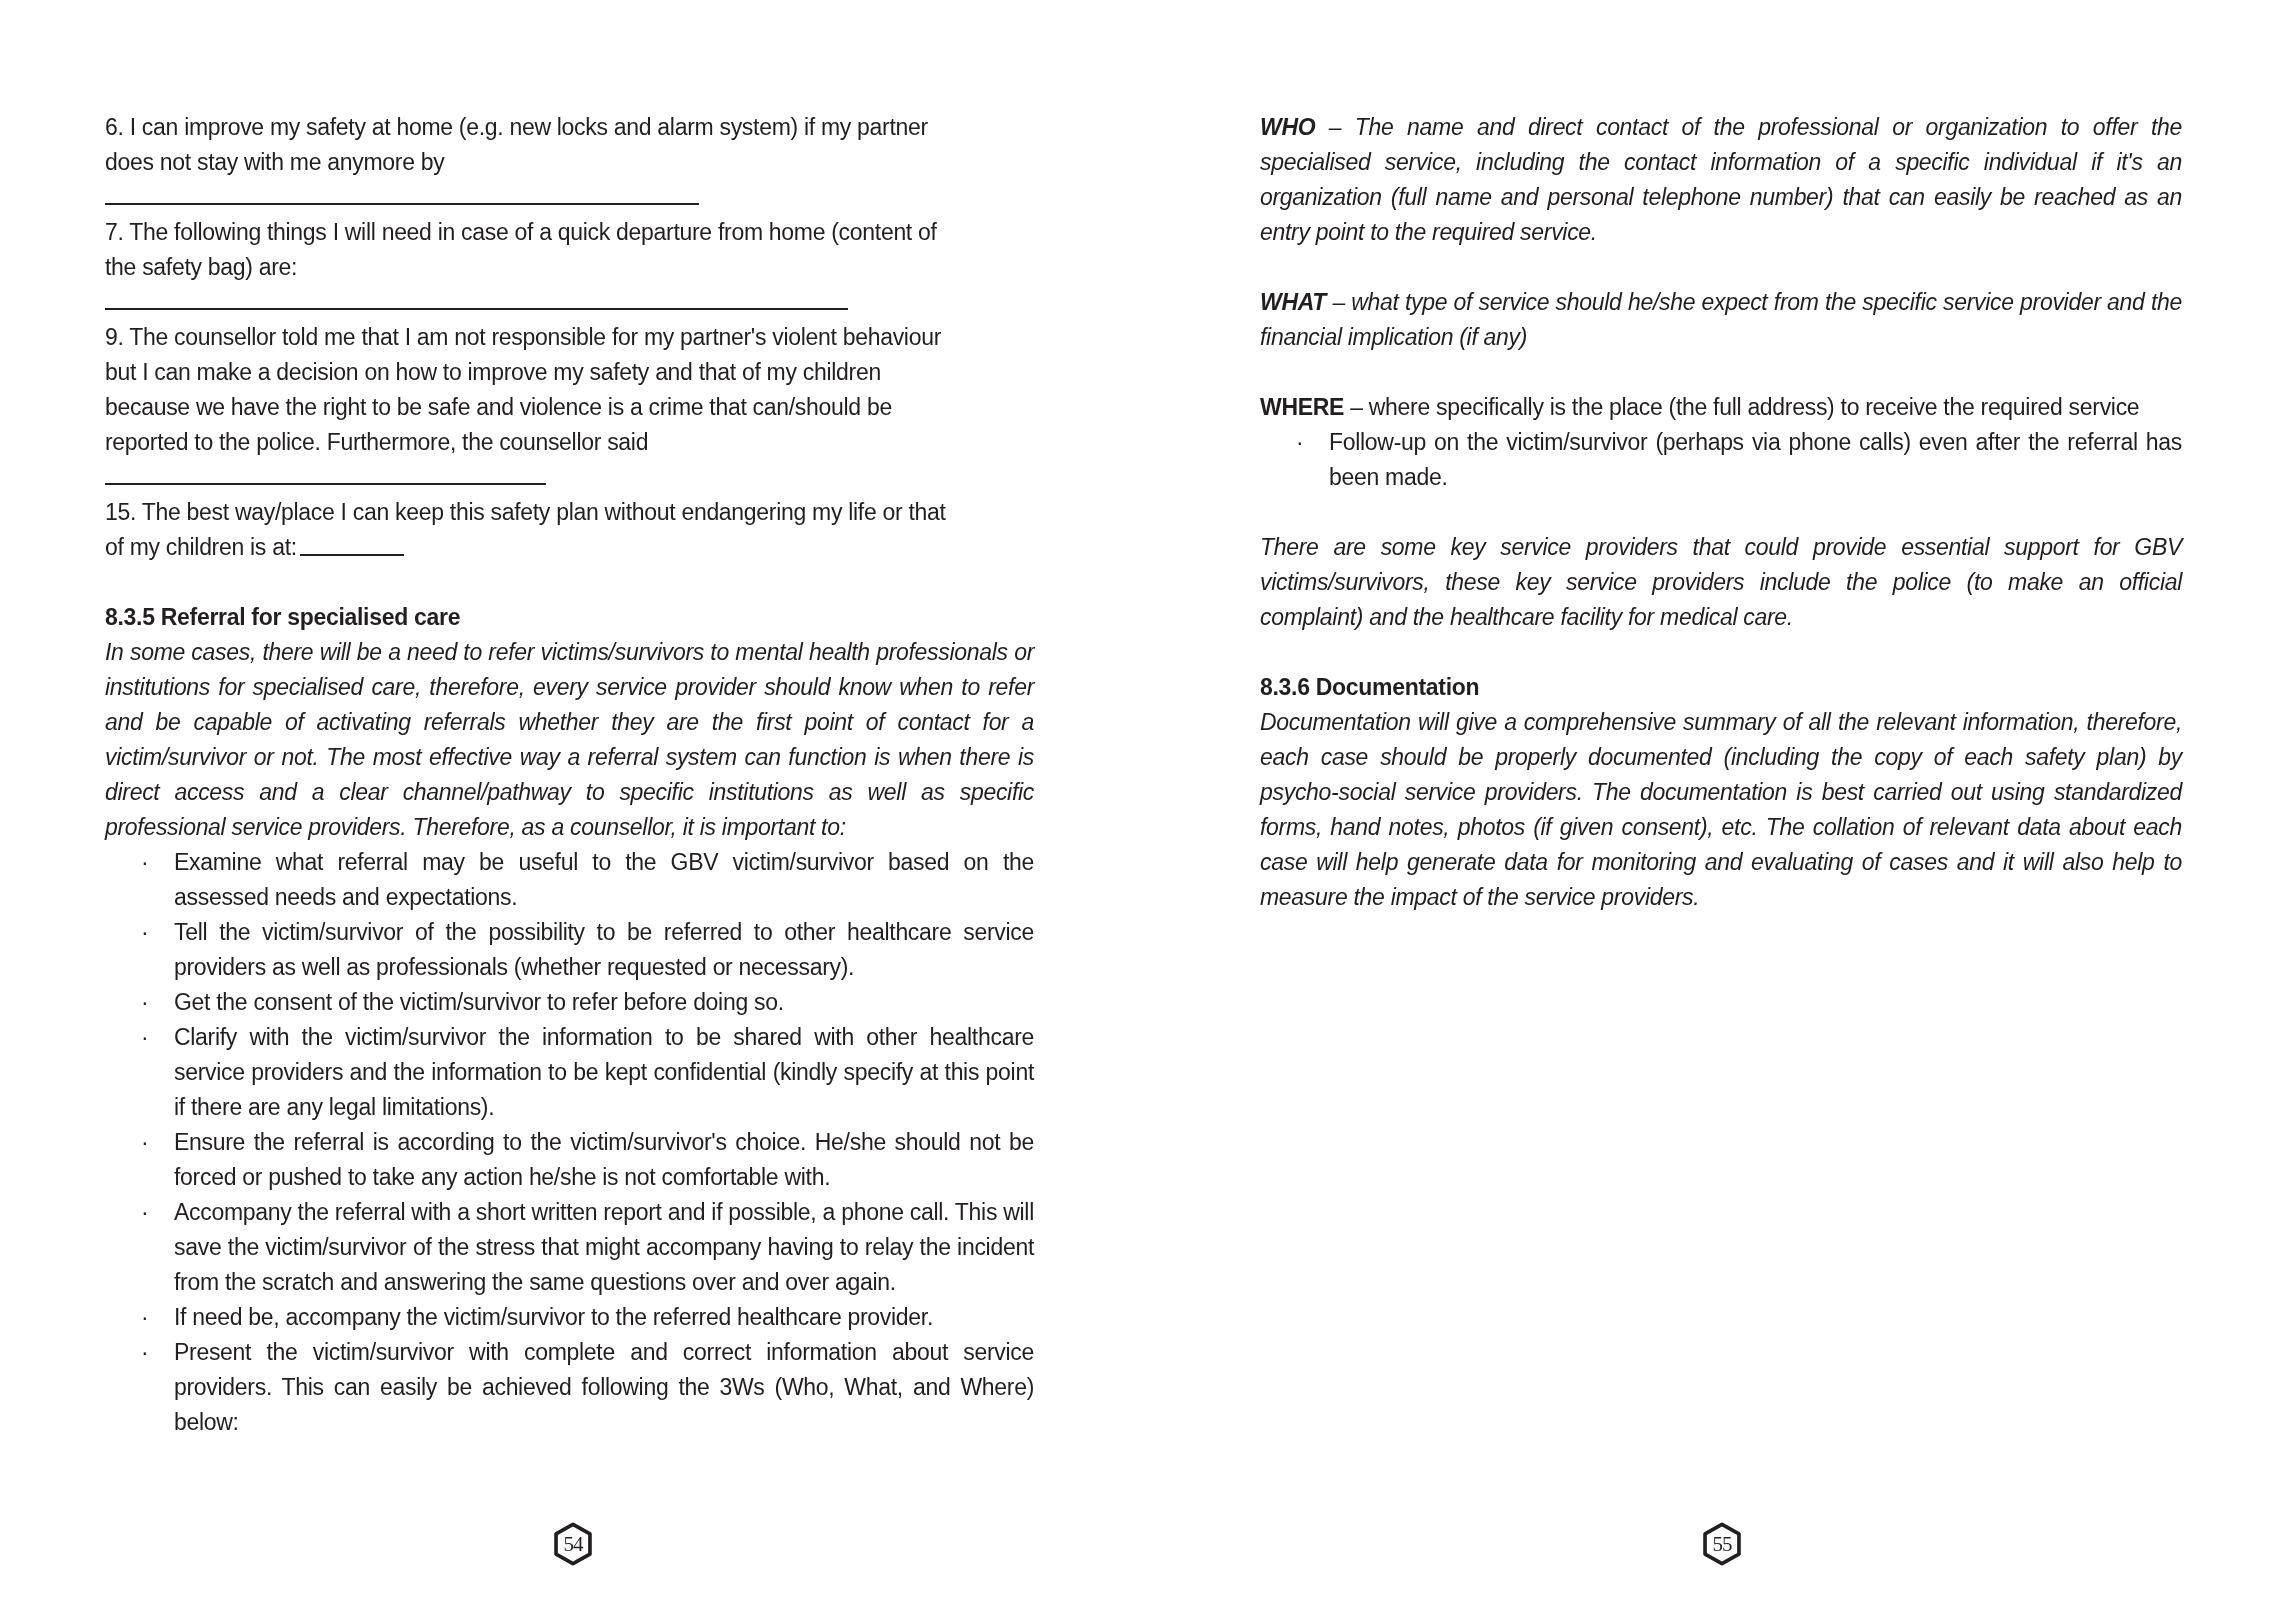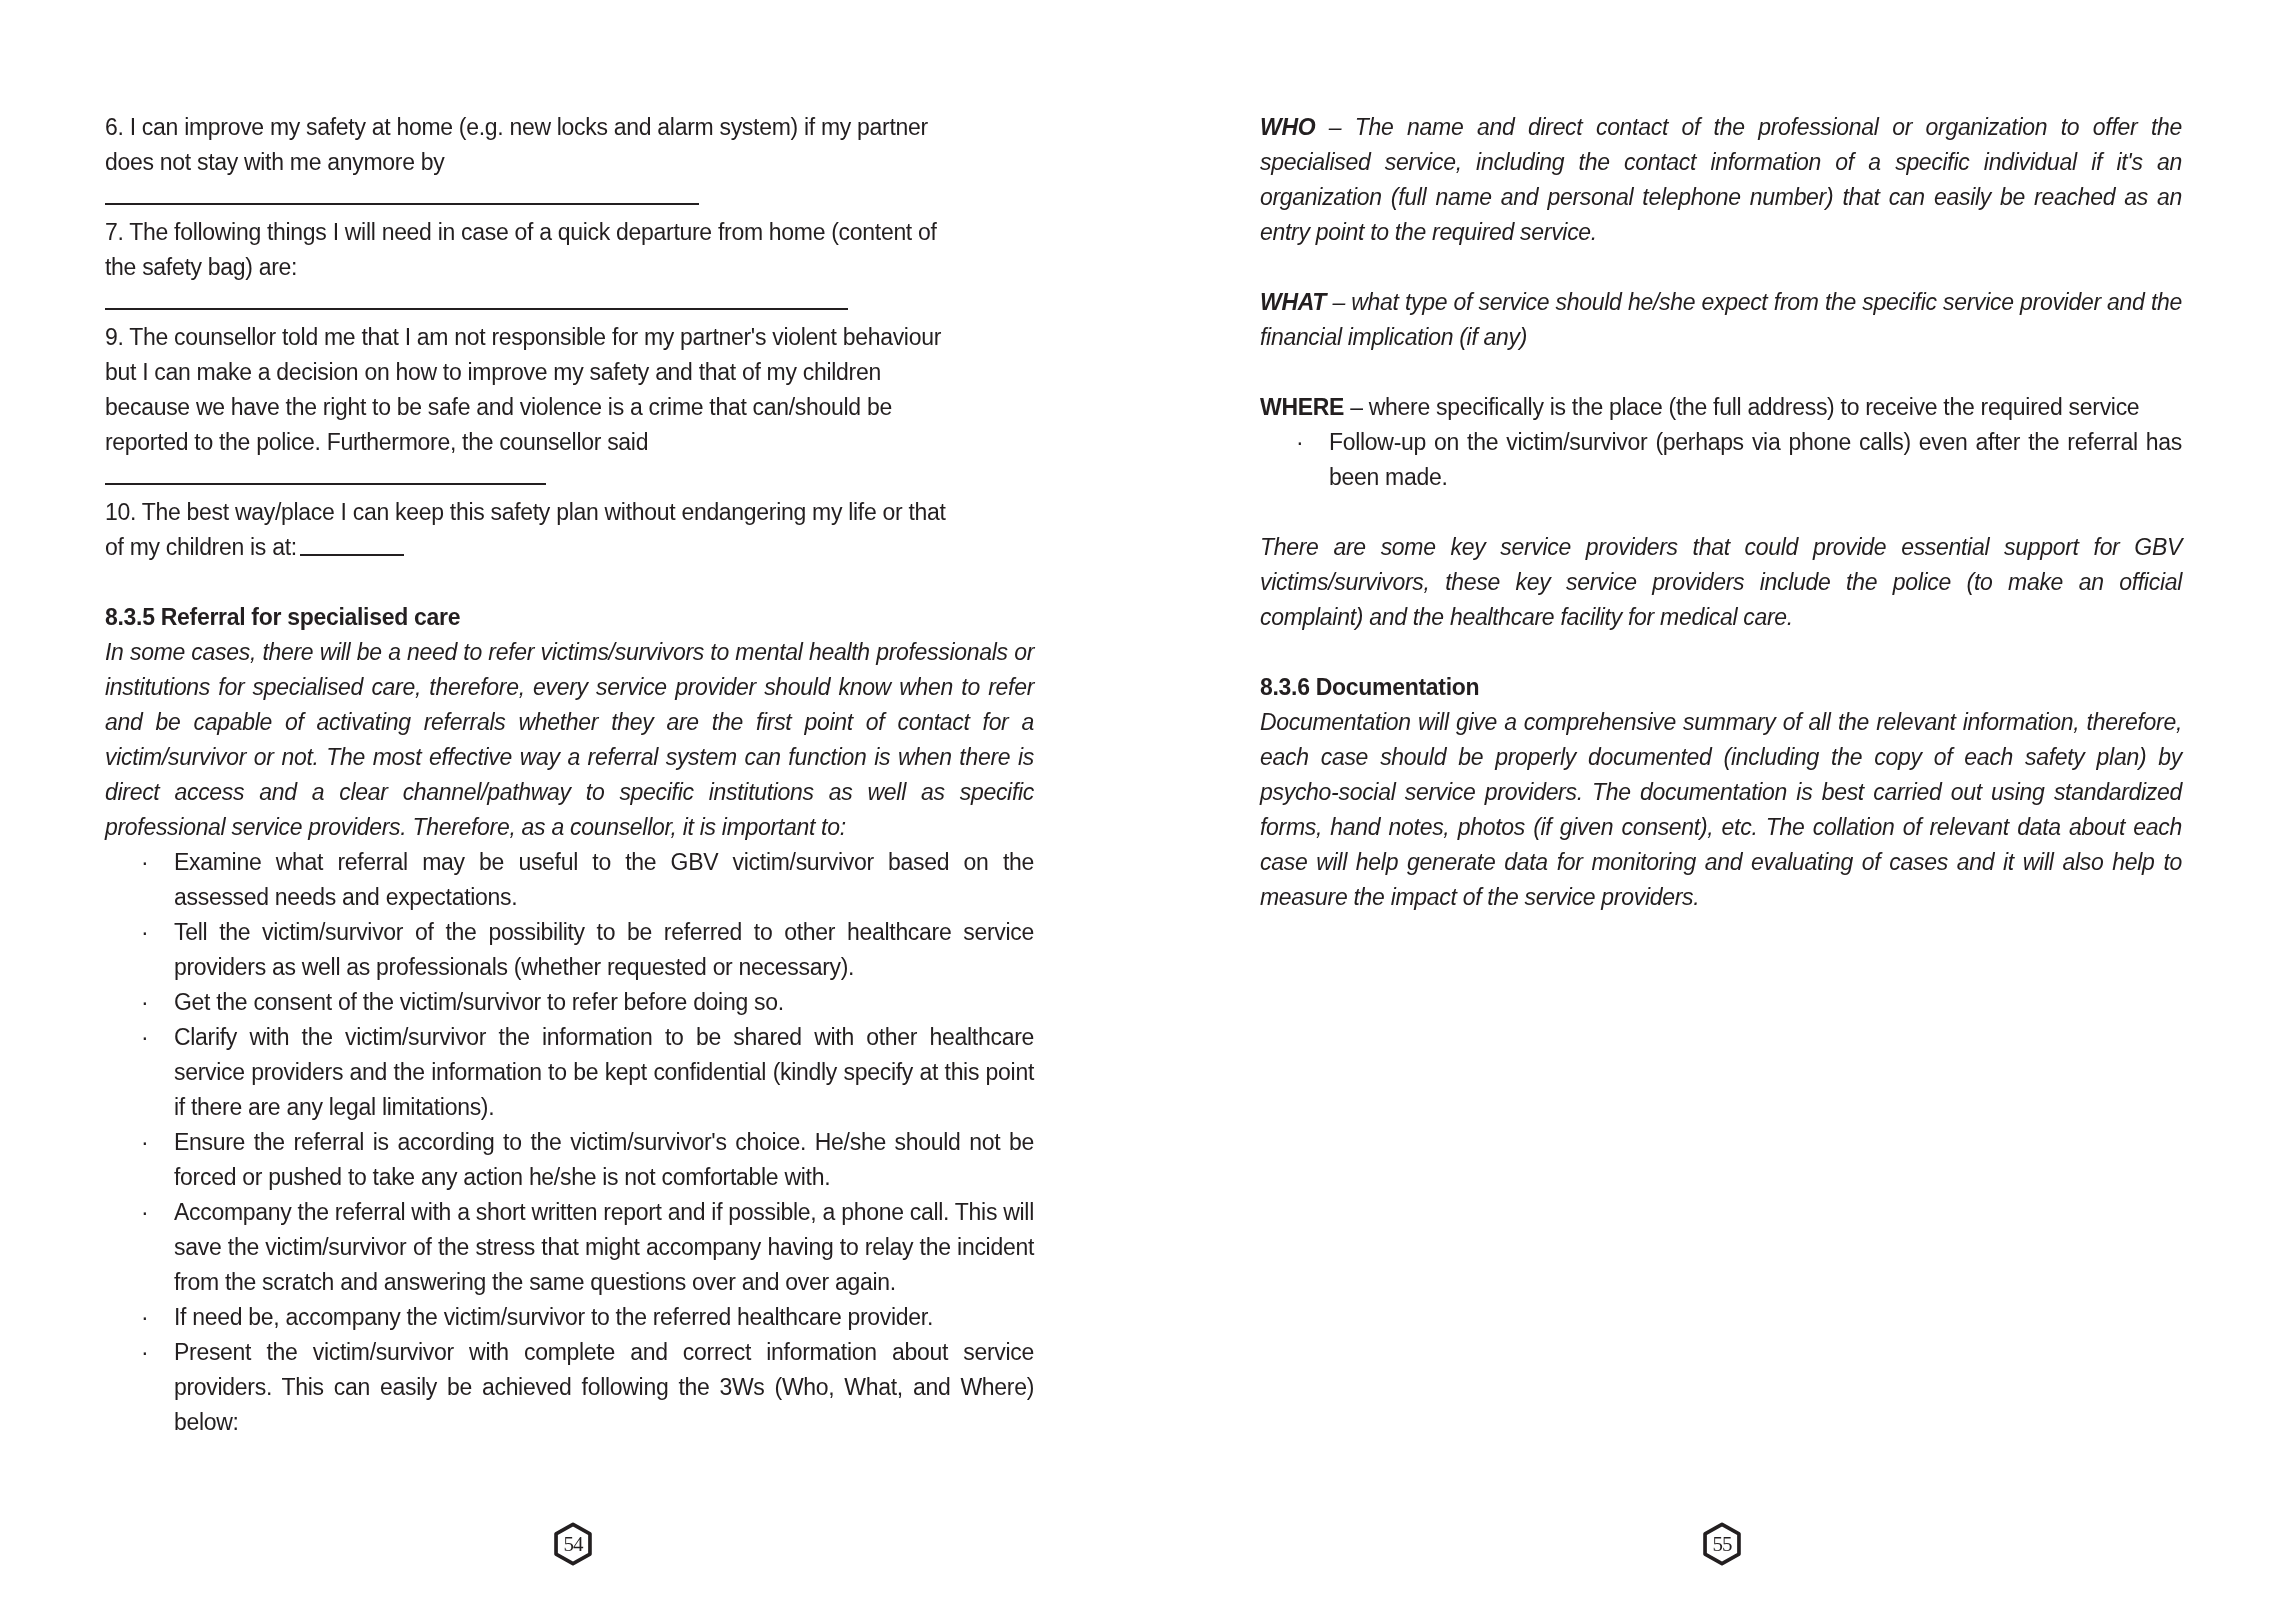--- a/index.html
+++ b/index.html
@@ -57,21 +57,21 @@
       <div class="line left">9. The counsellor told me that I am not responsible for my partner's violent behaviour</div>
       <div class="line left">but I can make a decision on how to improve my safety and that of my children</div>
       <div class="line left">because we have the right to be safe and violence is a crime that can/should be</div>
       <div class="line left">reported to the police. Furthermore, the counsellor said</div>
       <div class="blank">
           <span class="bar" style="width: 441px;"></span>
         </div>
     </div>
 
     <div>
-      <div class="line left">10. The best way/place I can keep this safety plan without endangering my life or that</div>
+      <div class="line left">15. The best way/place I can keep this safety plan without endangering my life or that</div>
       <div class="line left"><span>of my children is at:</span><span class="inline-blank"></span></div>
     </div>
 
     <div class="gap"></div>
 
     <div class="heading">8.3.5 Referral for specialised care</div>
     <p class="just">In some cases, there will be a need to refer victims/survivors to mental health professionals or institutions for specialised care, therefore, every service provider should know when to refer and be capable of activating referrals whether they are the first point of contact for a victim/survivor or not. The most effective way a referral system can function is when there is direct access and a clear channel/pathway to specific institutions as well as specific professional service providers. Therefore, as a counsellor, it is important to:</p>
 
     <ul class="bullets">
       <li><span class="dot">·</span><span>Examine what referral may be useful to the GBV victim/survivor based on the assessed needs and expectations.</span></li>

